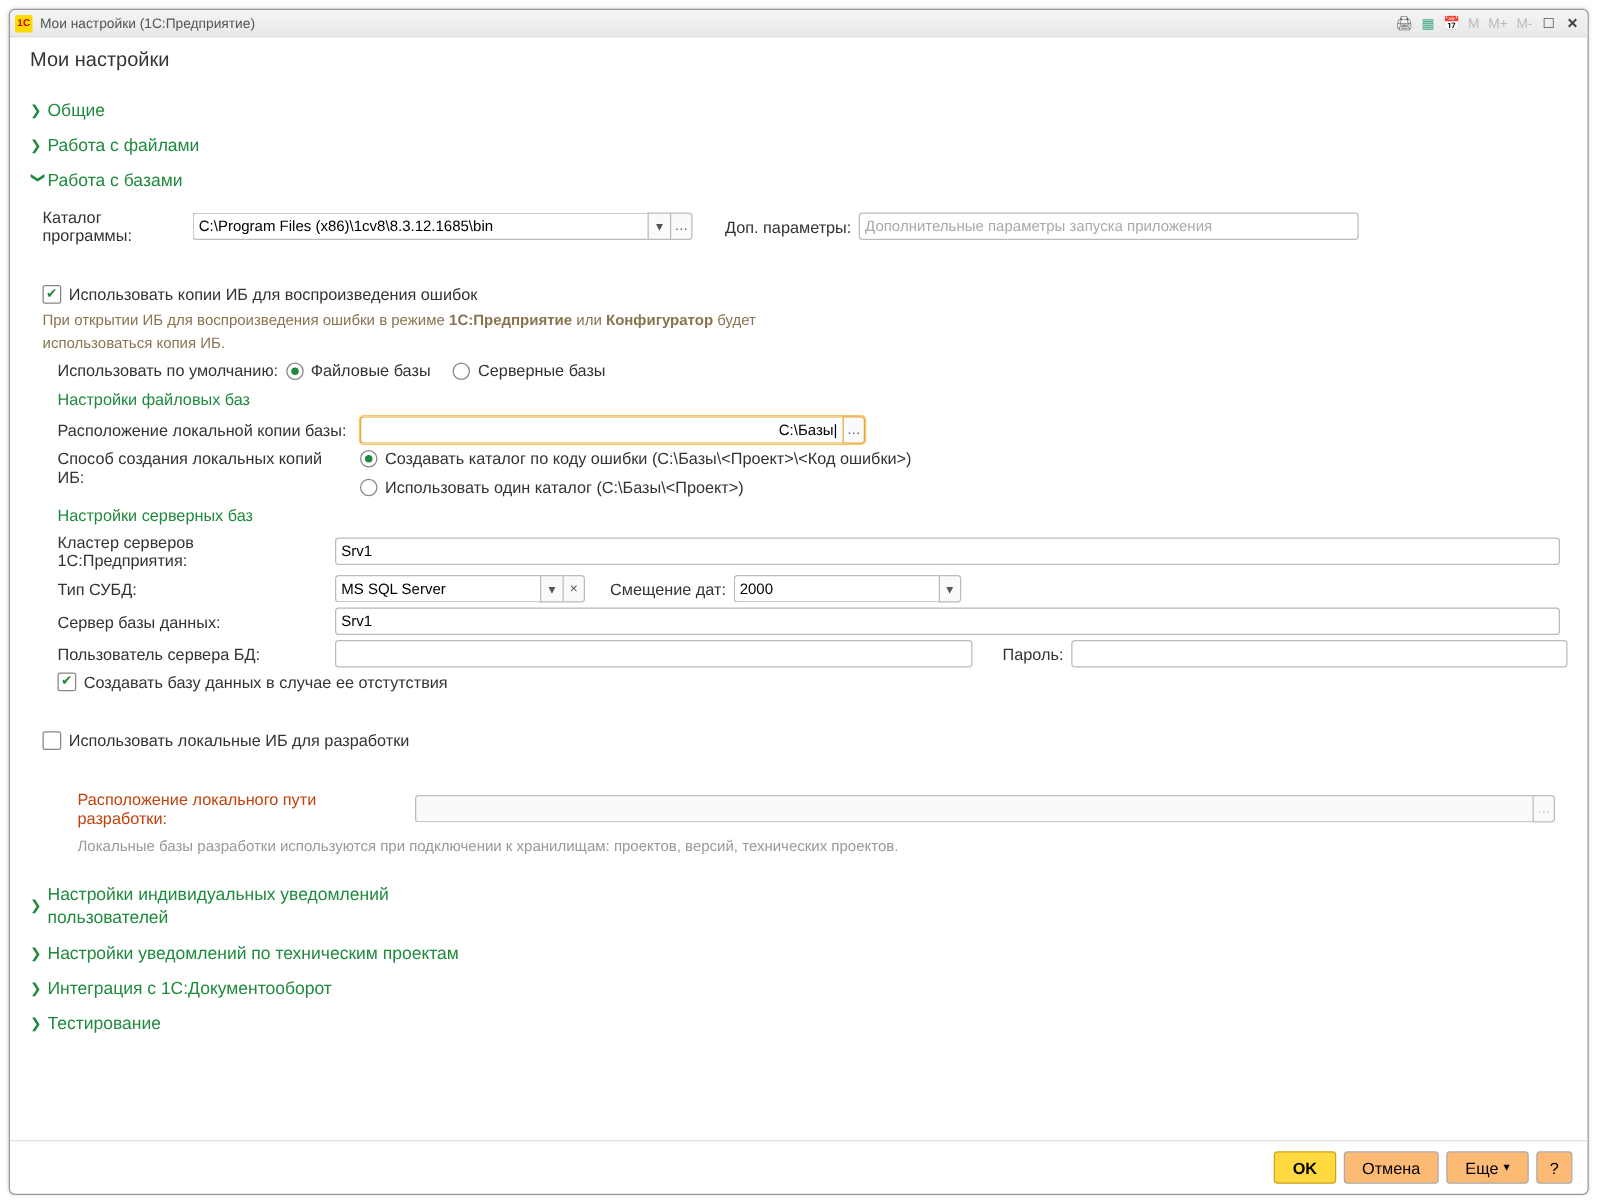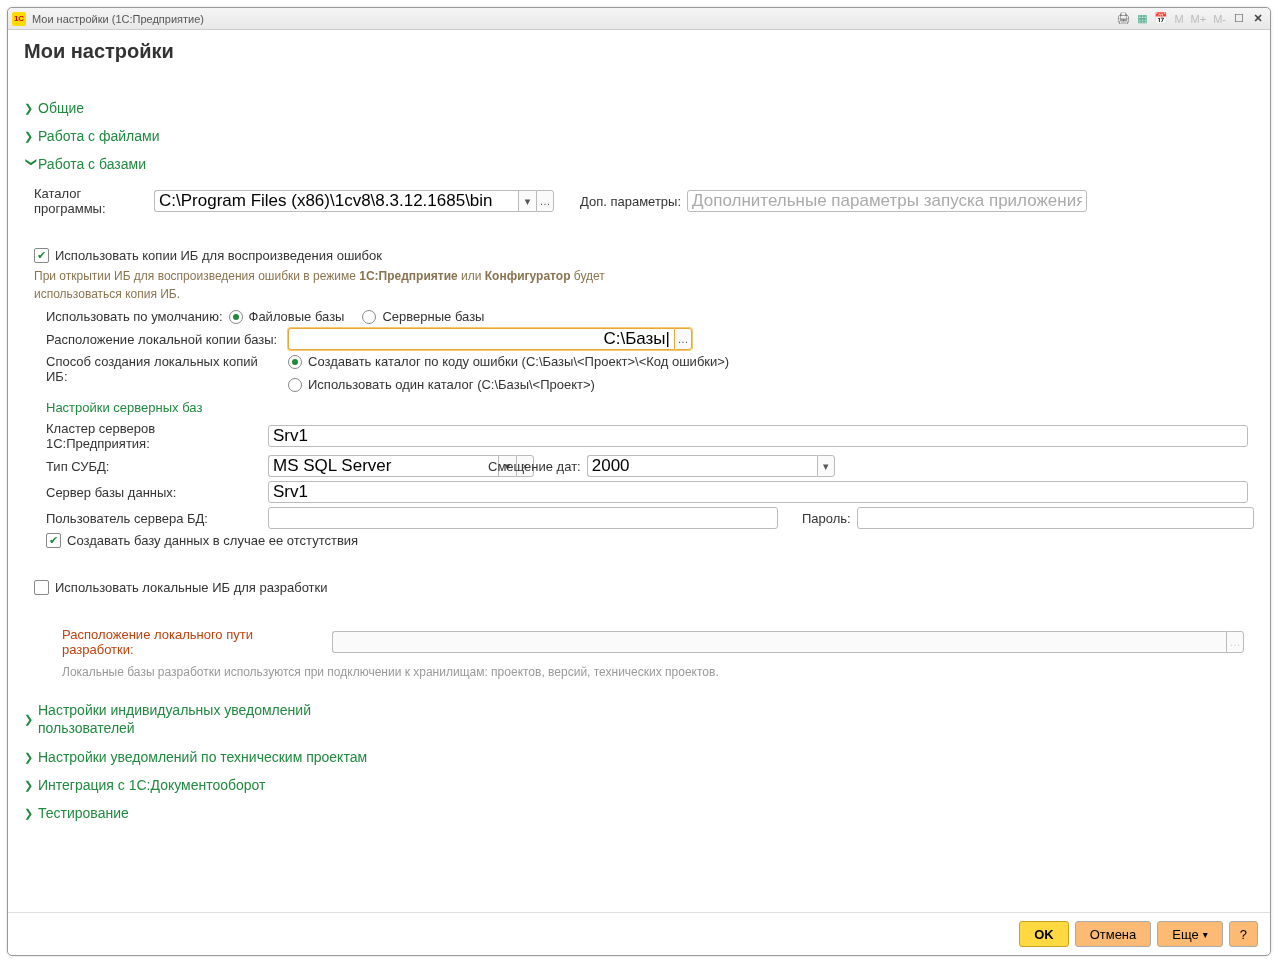--- a/index.html
+++ b/index.html
@@ -49,24 +49,24 @@
 .tb-icon.green { color:#4a8; }
 .tb-icon.orange { color:#d88; }
 .tb-m { color:#bbb; font-size:11px; padding:0 2px; }
 .tb-close { font-weight:bold; color:#444; }
 .content {
   flex:1;
   padding: 10px 16px 0 16px;
   overflow:auto;
 }
 h1.page-title {
-  font-size: 20px;
-  font-weight: bold;
+  font-size: 16px;
+  font-weight: normal;
   color: #333;
-  margin-bottom: 31px;
+  margin-bottom: 16px;
 }
 .section-head {
   color: #1f8a3e;
   font-size: 14px;
   padding: 6px 0;
   cursor: pointer;
   display:flex;
   align-items:center;
 }
 .section-head .chev {
@@ -89,21 +89,21 @@
 .label {
   color:#333;
   font-size:13px;
 }
 .label.dim { color:#c2410c; }
 .input-text {
   border:1px solid #bbb;
   border-radius:3px;
   height:22px;
   padding:0 4px;
-  font-size:17px;
+  font-size:12px;
   background:#fff;
 }
 .input-text::placeholder { color:#aaa; }
 .dropdown-btn, .mini-btn {
   border:1px solid #bbb;
   background:#fafafa;
   height:22px;
   min-width:18px;
   border-radius:3px;
   font-size:11px;
@@ -240,20 +240,21 @@
 
       <div class="row" style="padding-left:12px">
         <span class="label">Использовать по умолчанию:</span>
         <span class="radio checked"></span>
         <span class="label">Файловые базы</span>
         <span style="width:6px"></span>
         <span class="radio"></span>
         <span class="label">Серверные базы</span>
       </div>
 
+      <div class="green-sub" style="padding-left:12px">Настройки файловых баз</div>
 
       <div class="row" style="padding-left:12px">
         <span class="label" style="width:236px">Расположение локальной копии базы:</span>
         <div class="combo focused" style="width:404px">
           <input class="input-text" style="flex: 1 1 0%;" value="C:\Базы|">
           <span class="dropdown-btn">…</span>
         </div>
       </div>
 
       <div class="row" style="padding-left:12px;align-items:flex-start">

